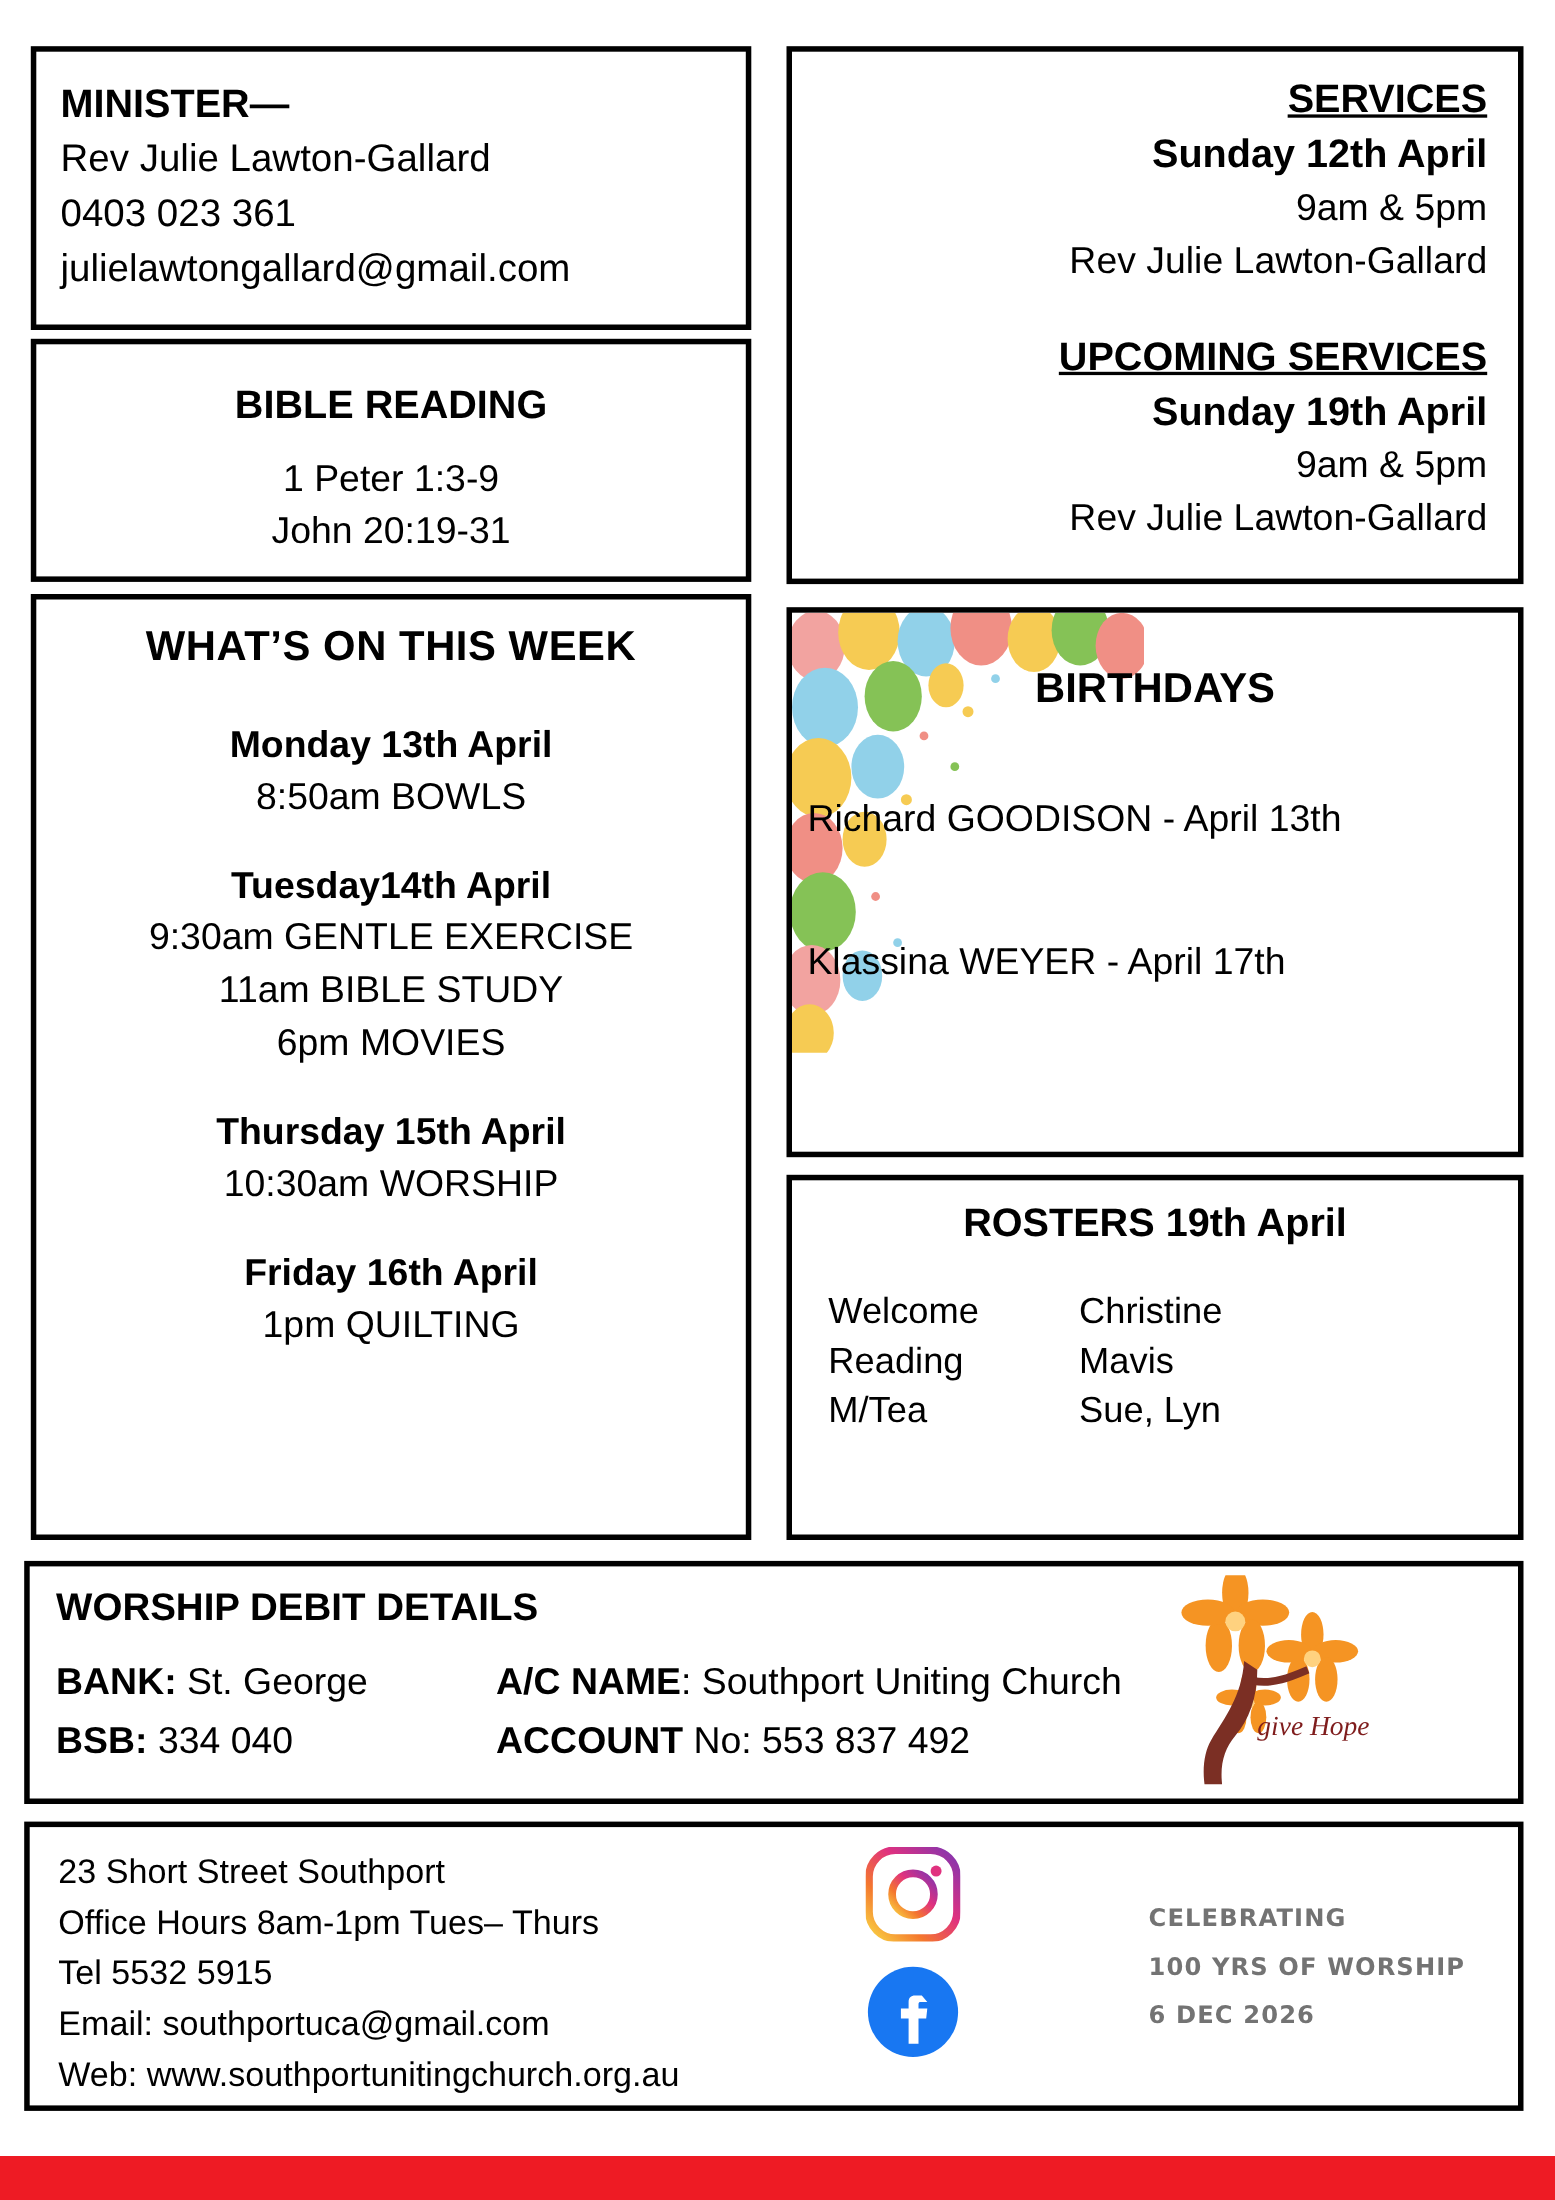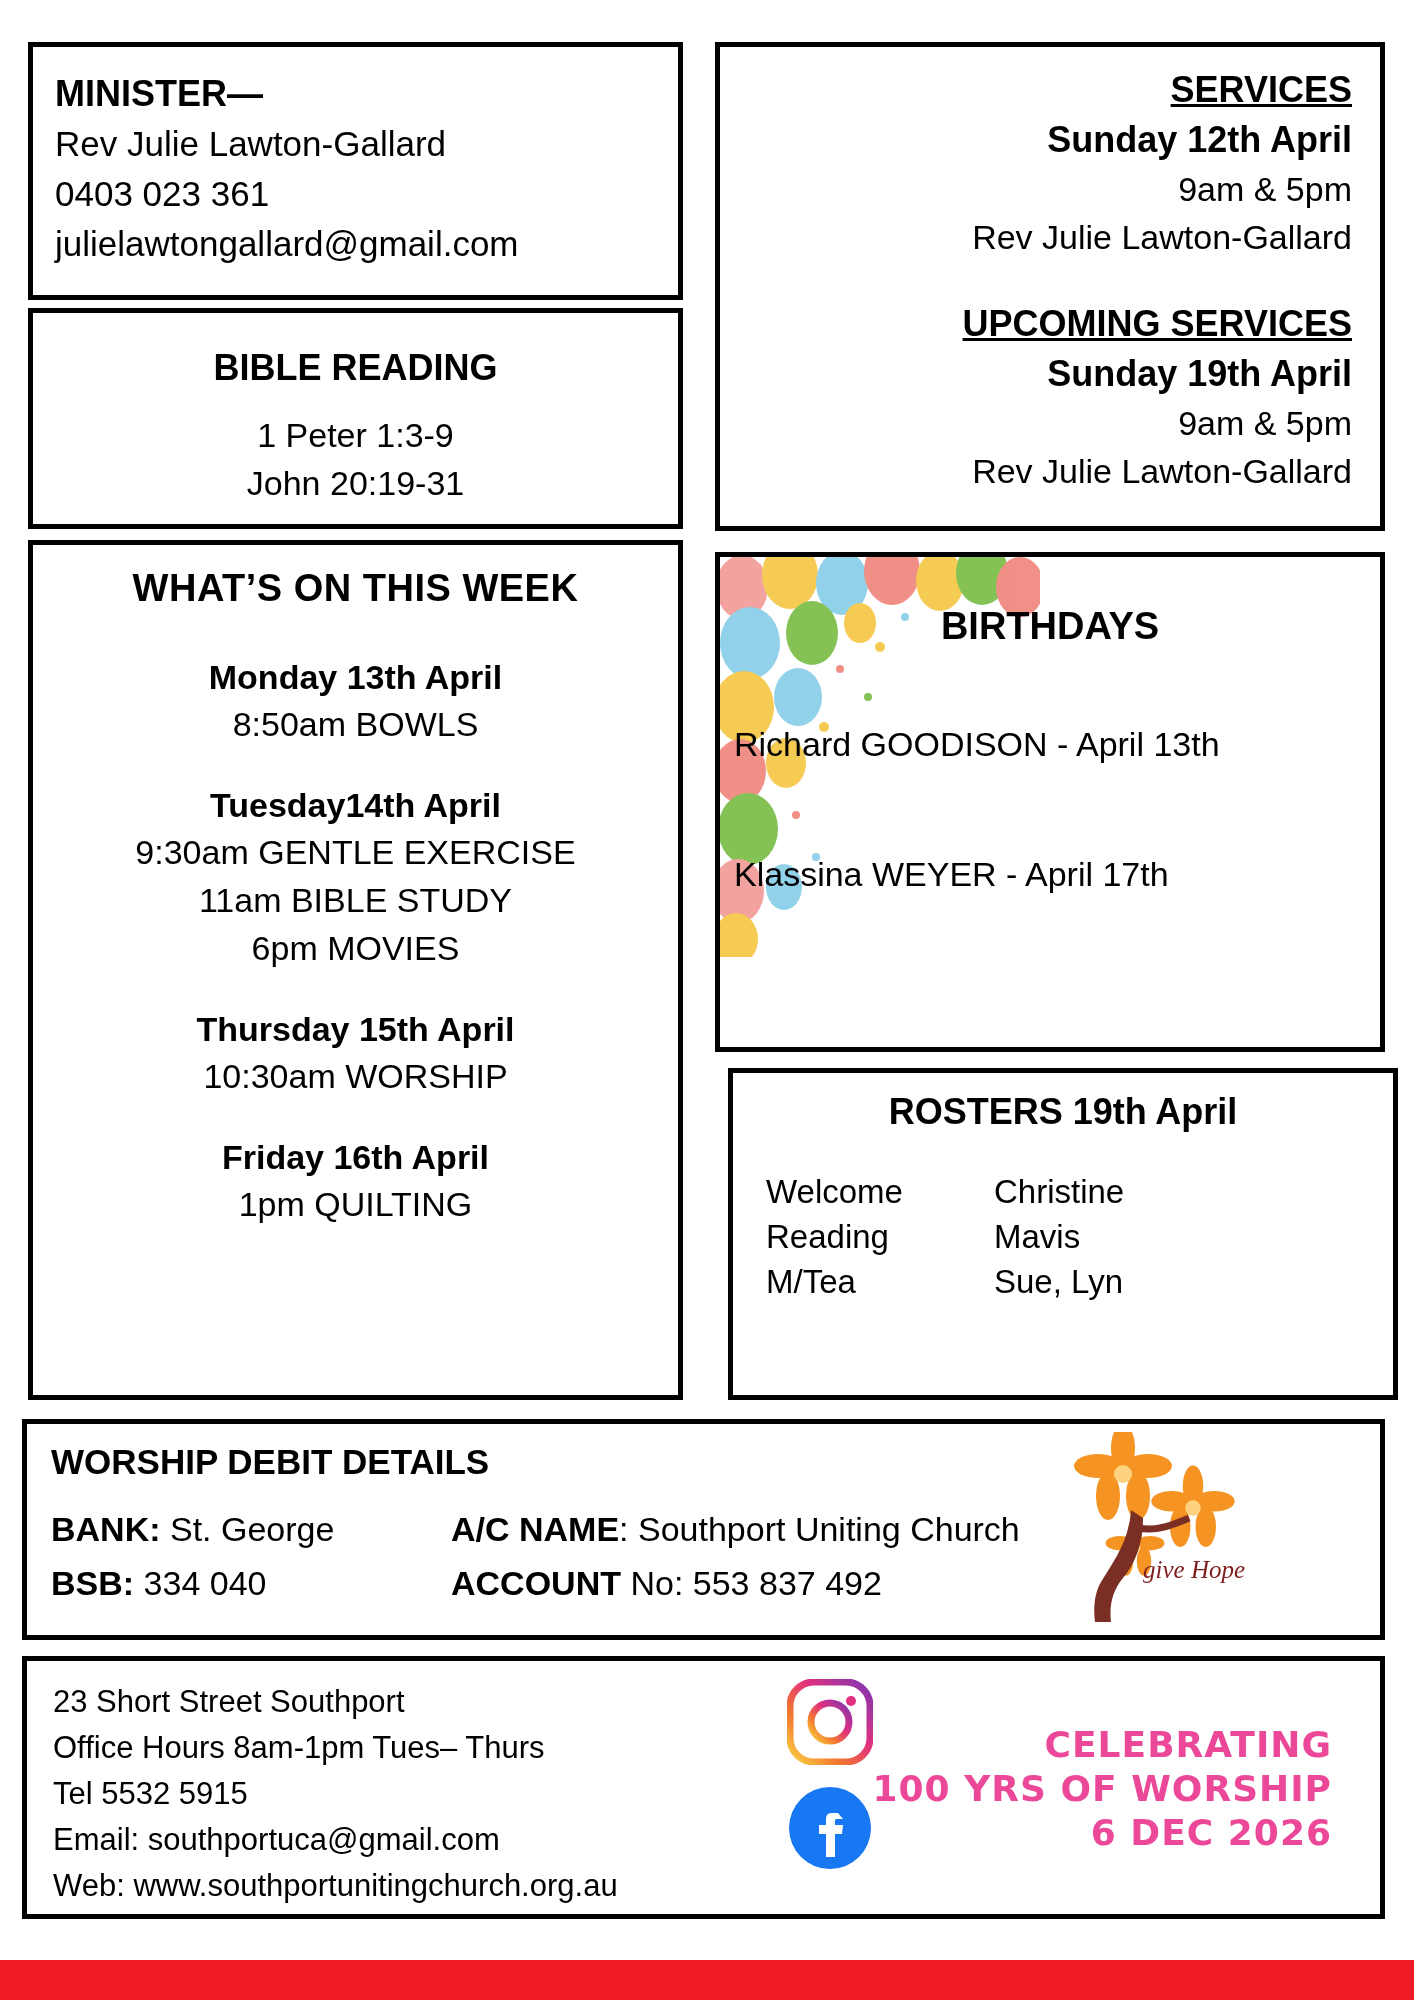--- a/index.html
+++ b/index.html
@@ -116,21 +116,20 @@
     line-height: 48px;
     padding-left: 14px;
   }
   #bd1 { margin-top: 72px; }
   #bd2 { margin-top: 82px; }
 
   
   #rosters-box {
     left: 715px; top: 1068px; width: 670px; height: 332px;
     padding: 18px 0 0 0;
-    margin-left: 13px;
   }
   #rosters-box .title {
     font-size: 36px; font-weight: bold; text-align: center;
     margin-bottom: 36px;
   }
   .roster-row {
     display: flex;
     font-size: 33px;
     line-height: 45px;
     padding-left: 33px;
@@ -182,25 +181,25 @@
   }
 
   .social {
     position: absolute;
     left: 760px; top: 18px;
     width: 110px;
   }
   .celebrate {
     position: absolute;
     right: 48px; top: 62px;
-    text-align: right;
-    color: #ec4899;
+    text-align: left;
+    color: #737373;
     font-family: "DejaVu Sans", sans-serif;
     font-weight: bold;
-    font-size: 36px;
+    font-size: 22px;
     line-height: 44px;
     letter-spacing: 1px;
   }
 
   
   #red-bar {
     position: absolute;
     left: 0; top: 1960px; width: 1414px; height: 40px;
     background: #ee1b24;
   }

